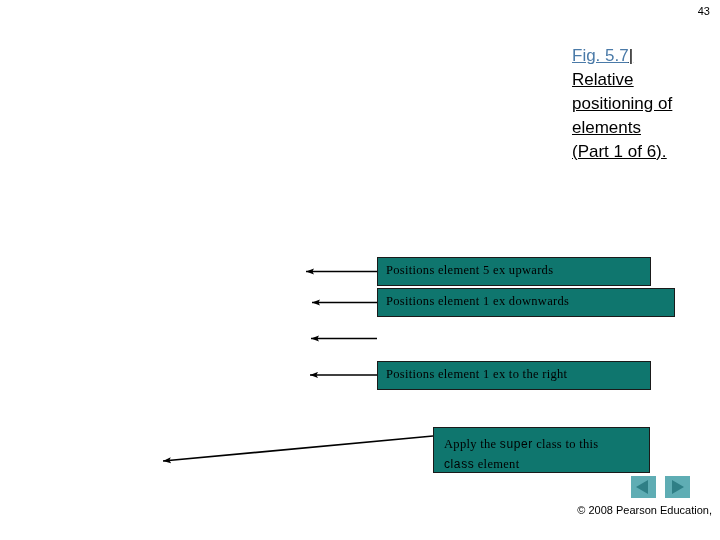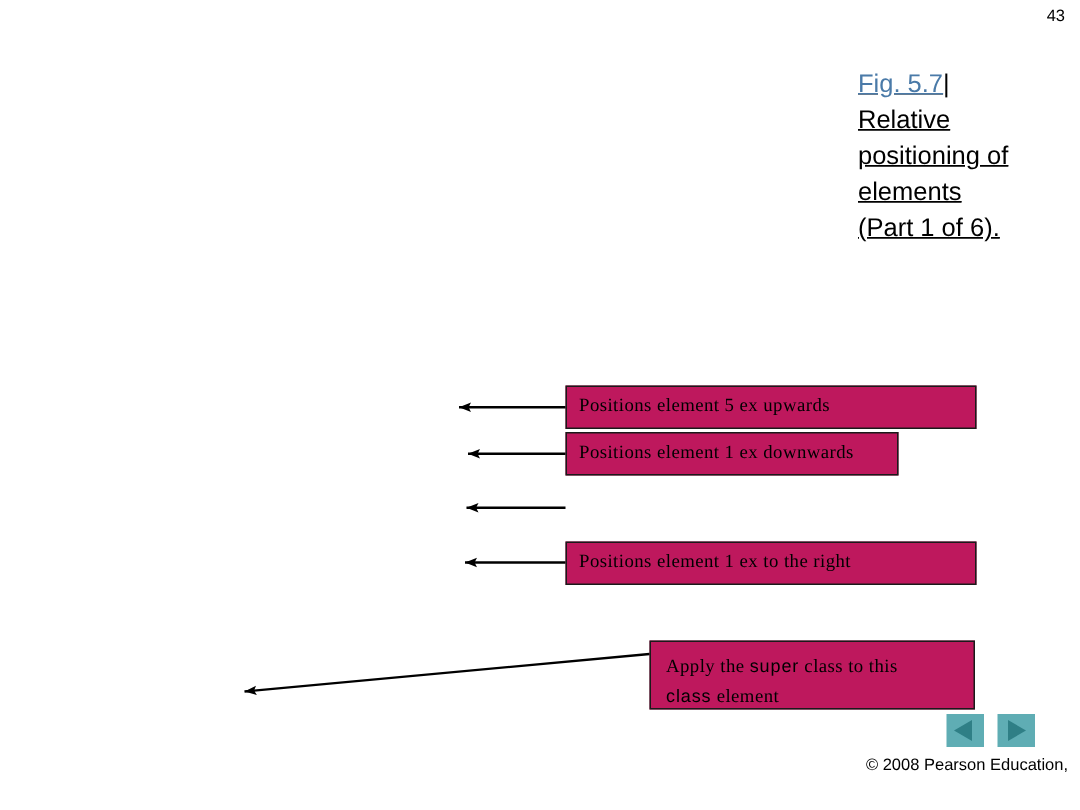--- a/index.html
+++ b/index.html
@@ -55,30 +55,30 @@
   }
   .title-rest {
     color: #000000;
     text-decoration: underline;
   }
 
   
   .callout {
     position: absolute;
     box-sizing: border-box;
-    background: #be185d;
+    background: #0f766e;
     border: 1px solid #1a1a1a;
     font-family: "Liberation Serif", serif;
     font-size: 12.5px;
     color: #000000;
     padding: 5px 0 0 8px;
     letter-spacing: 0.3px;
   }
   .callout.b1 { left: 377px; top: 257px; width: 274px; height: 29px; }
-  .callout.b2 { left: 377px; top: 288px; width: 222px; height: 29px; }
+  .callout.b2 { left: 377px; top: 288px; width: 298px; height: 29px; }
   .callout.b3 { left: 377px; top: 324px; width: 274px; height: 29px; }
   .callout.b4 { left: 377px; top: 361px; width: 274px; height: 29px; }
   .callout.b5 {
     left: 433px; top: 427px; width: 217px; height: 46px;
     padding: 6px 0 0 10px; line-height: 20px;
   }
   .mono-term {
     font-family: Liberation Sans, sans-serif;
     font-size: 12px;
     letter-spacing: 0.6px;

